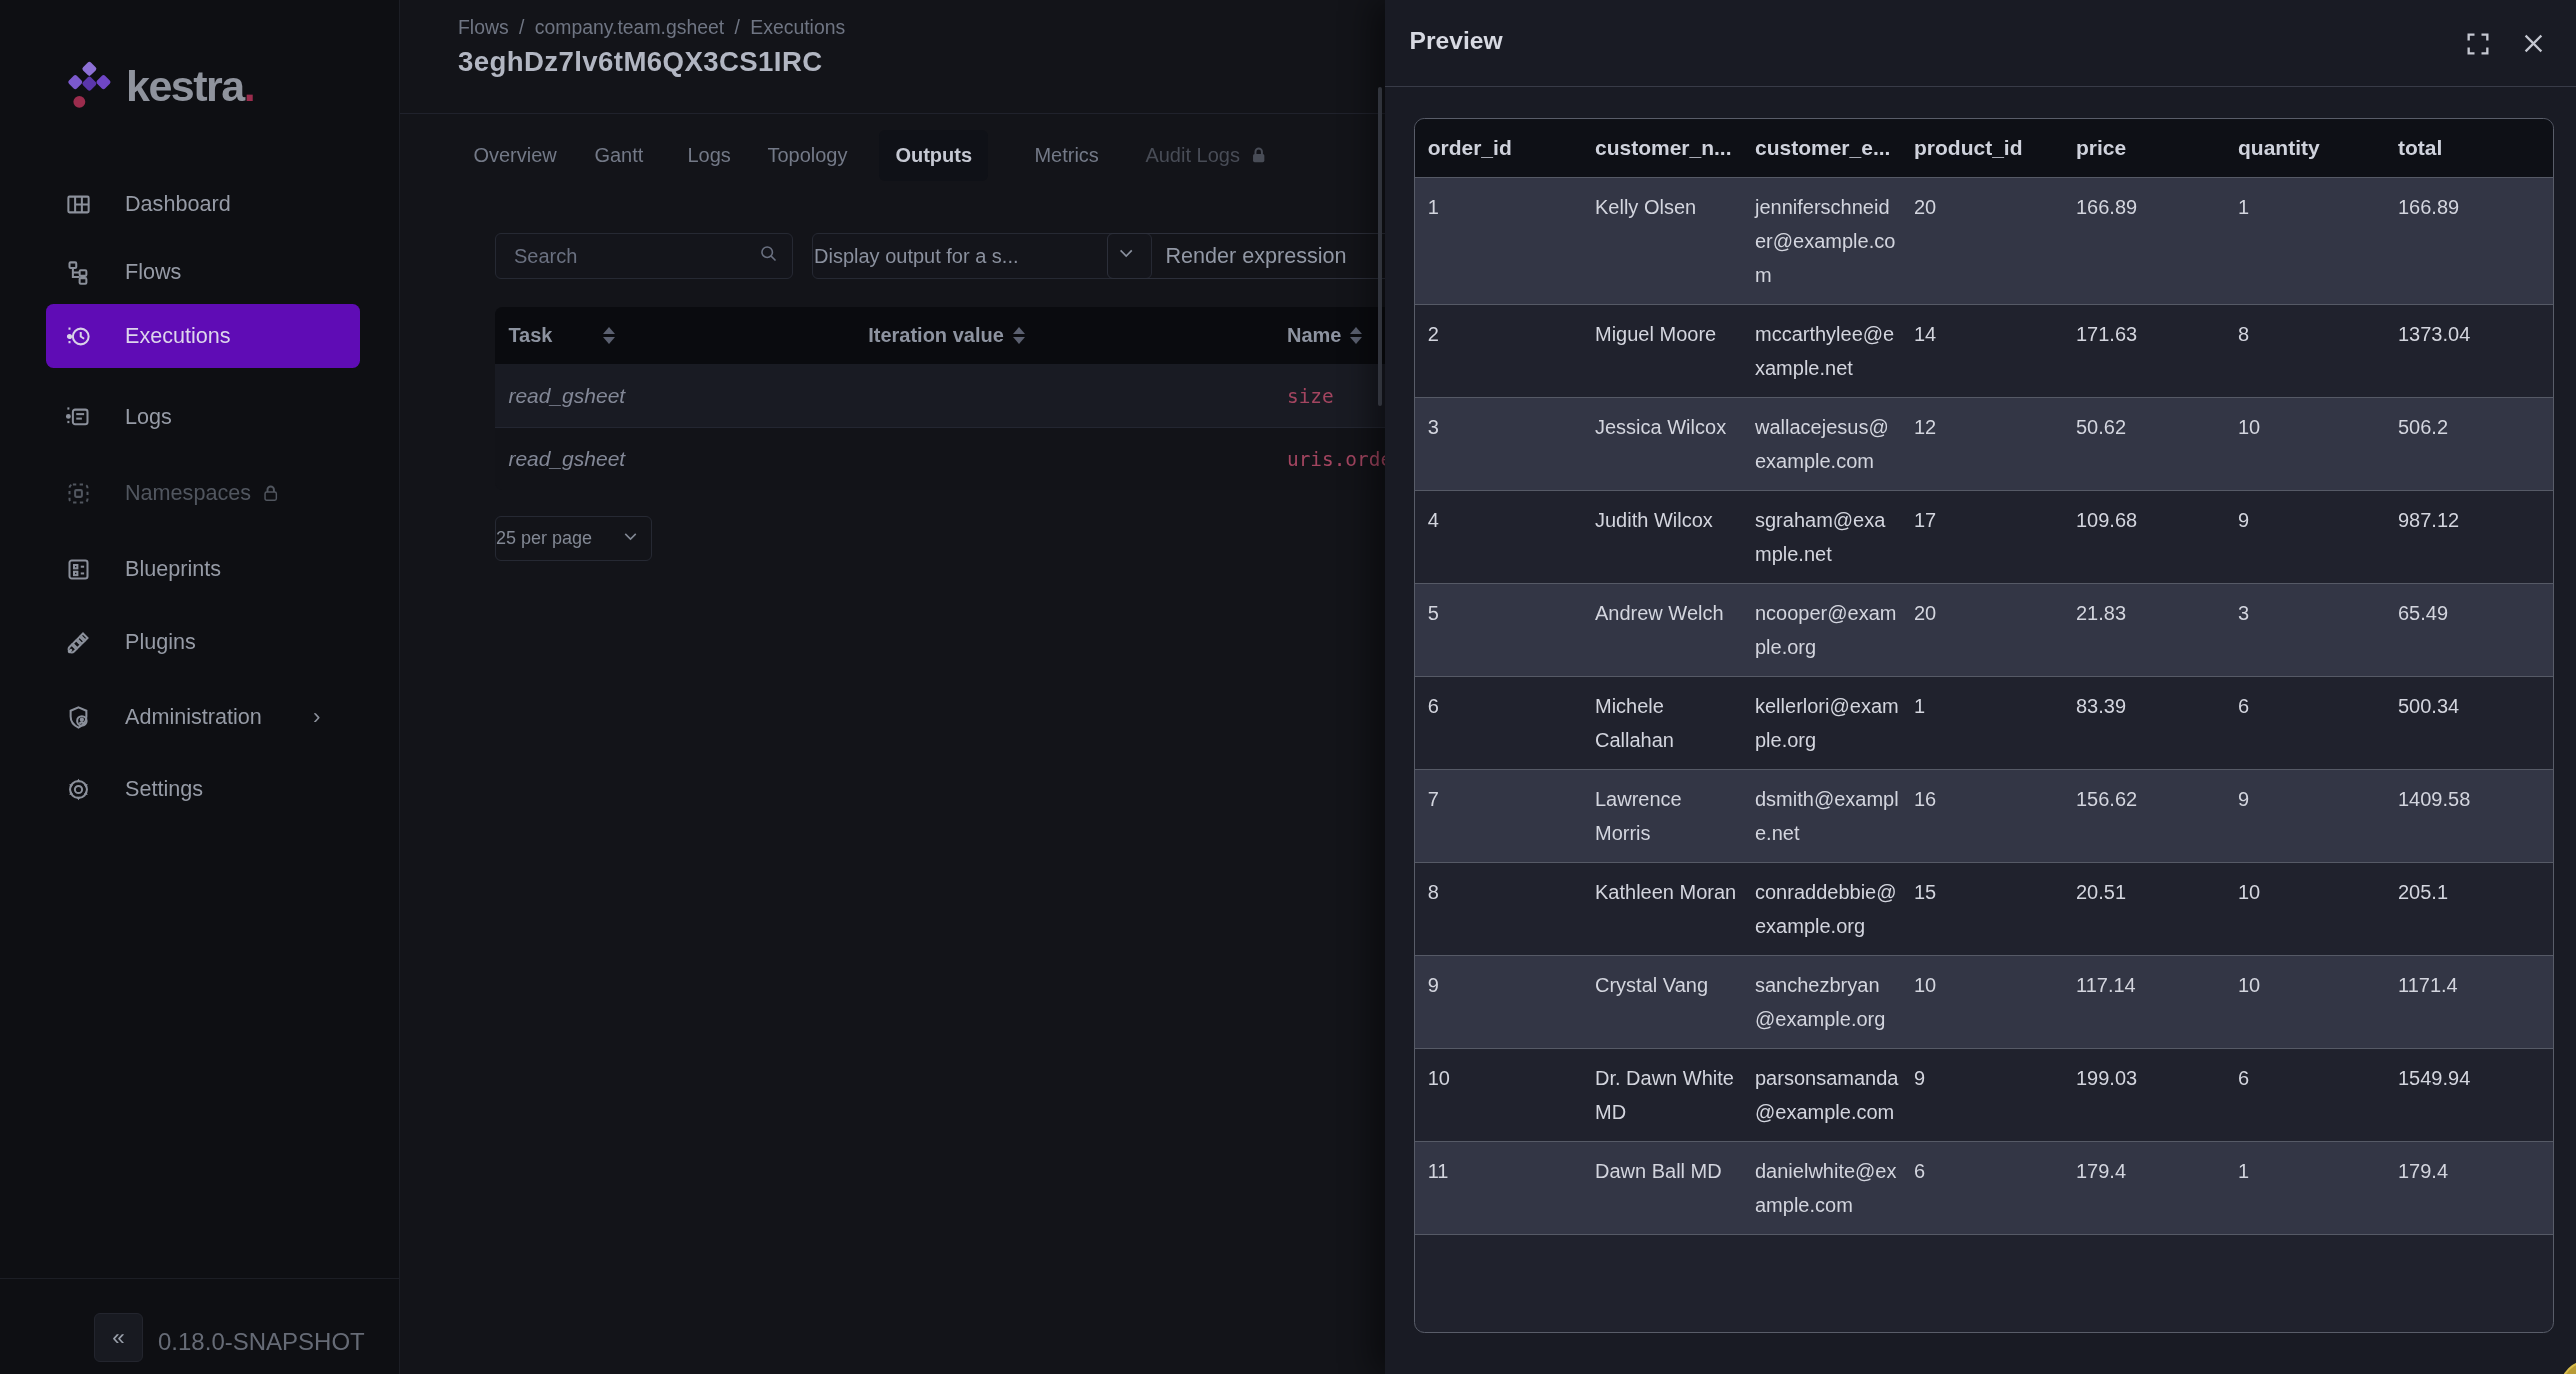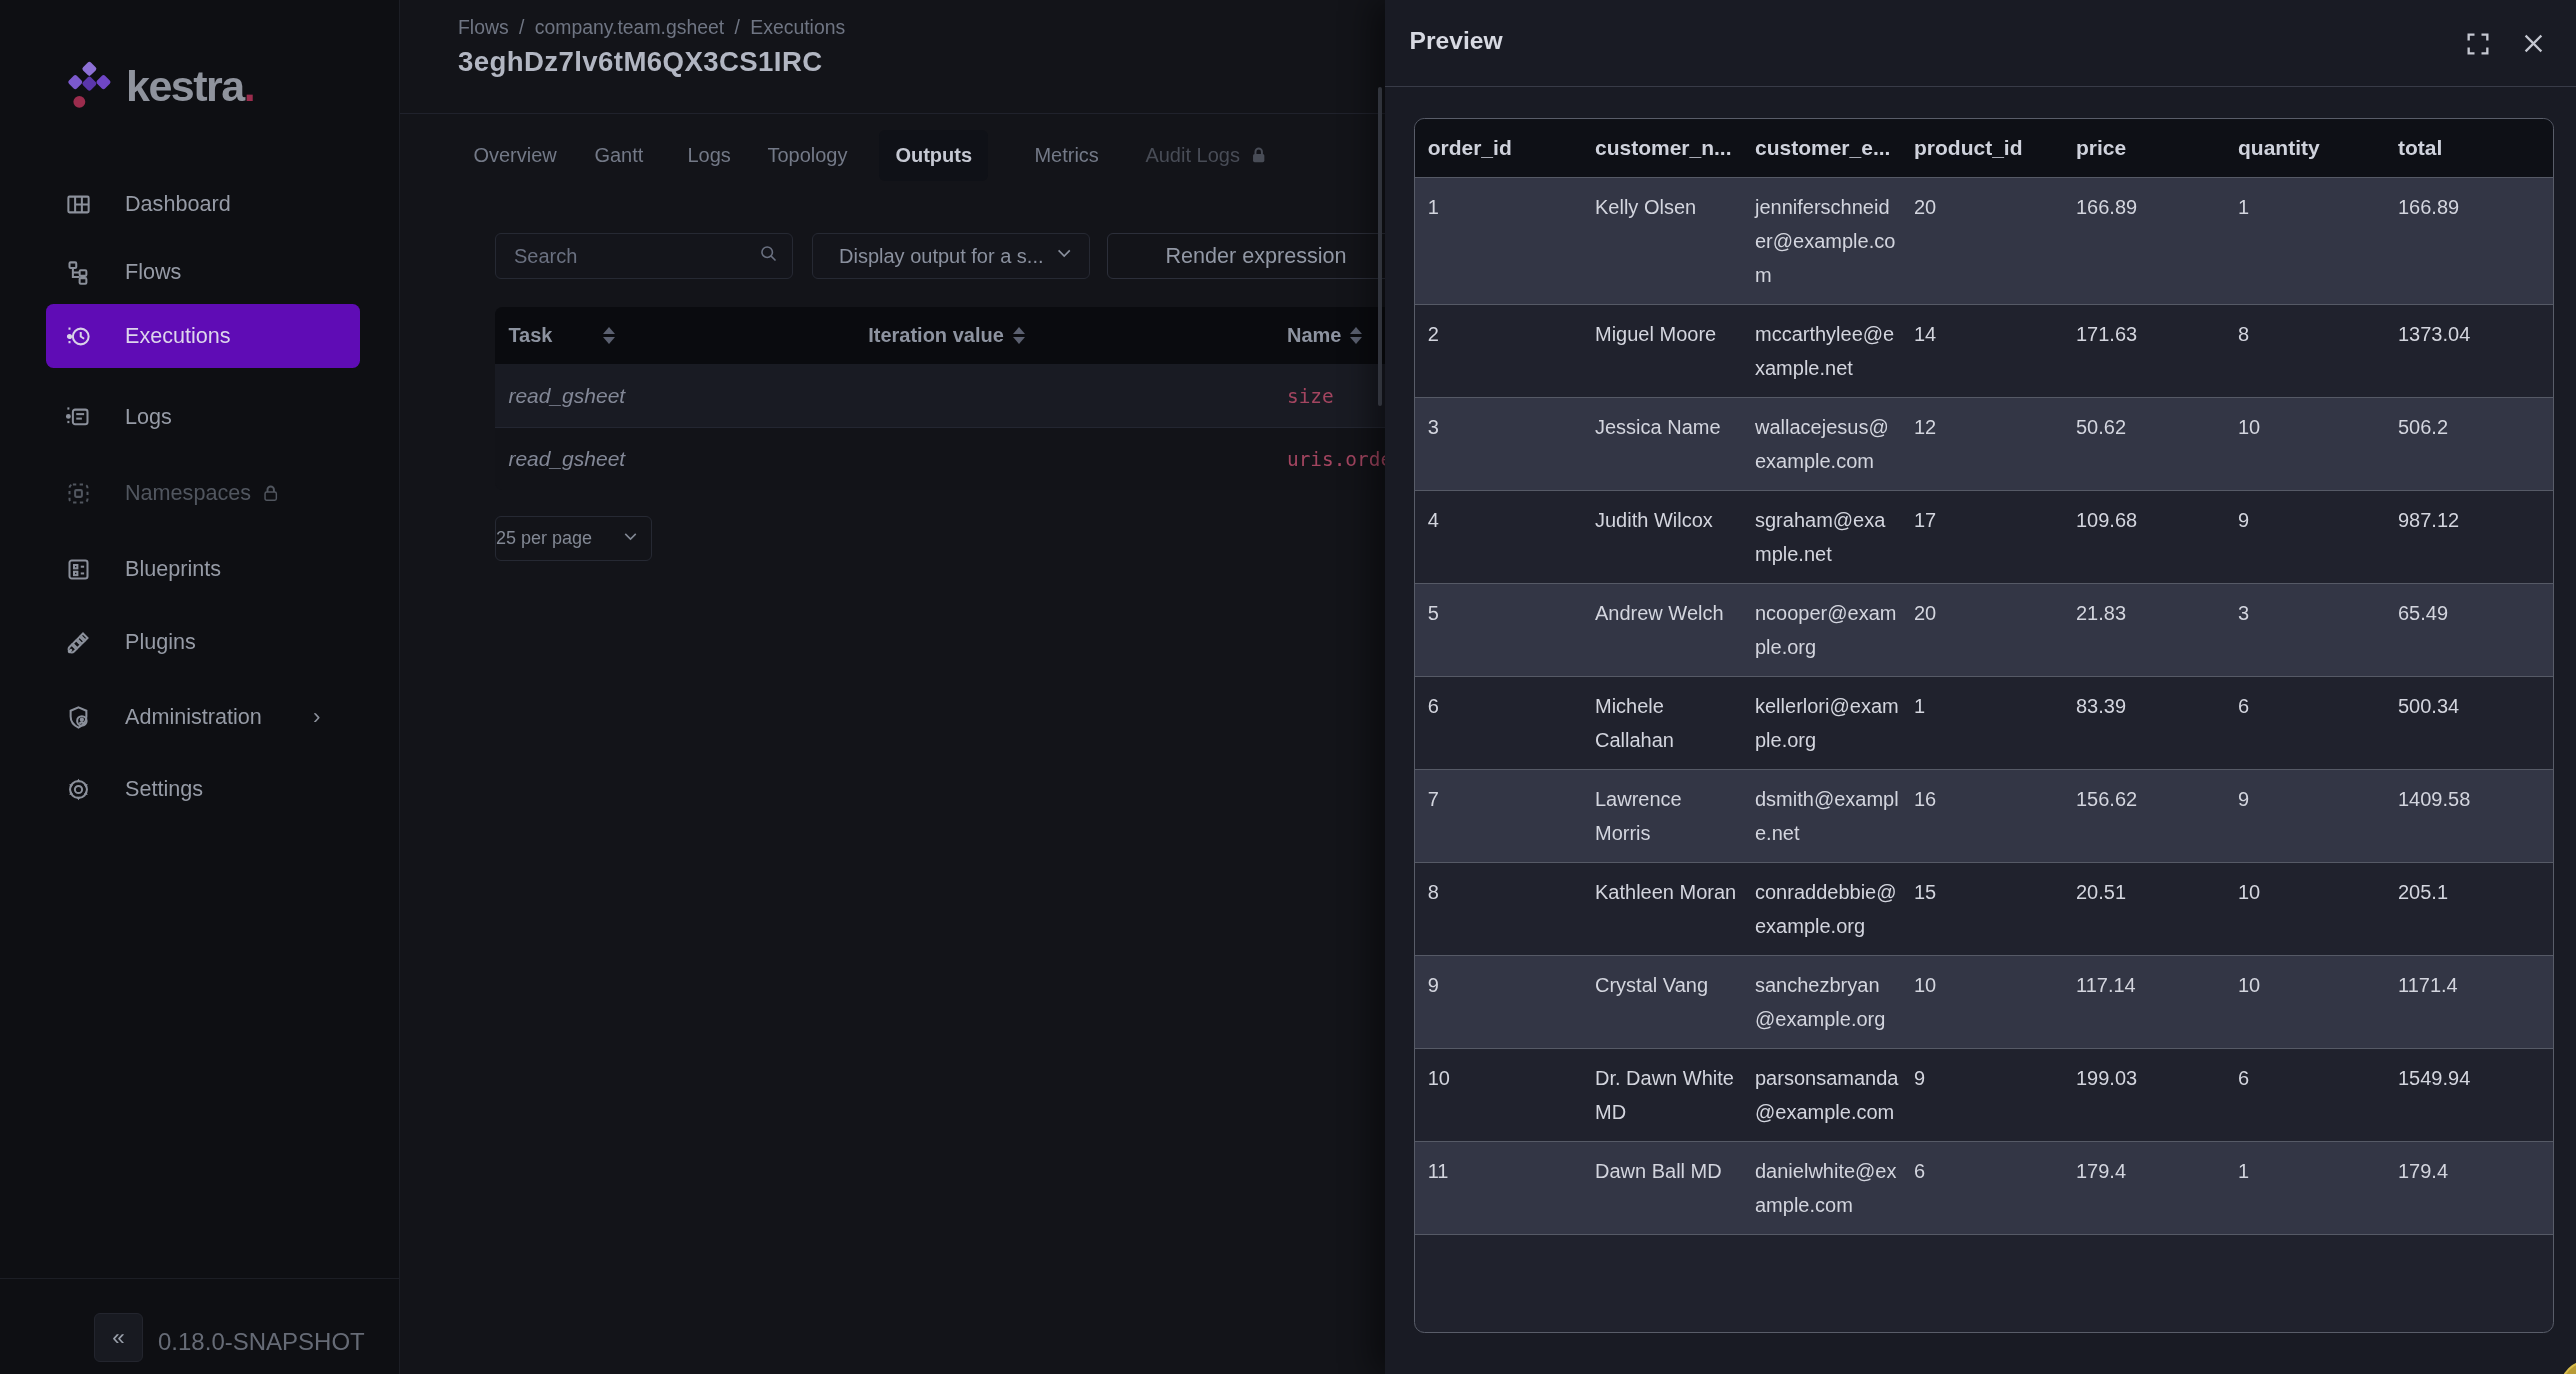--- a/index.html
+++ b/index.html
@@ -44,21 +44,21 @@
   .tab.locked { color:#484c56; cursor:default; }
   .tab .tab-lock { margin-left:9px; display:flex; }
 
   .ctl { position:absolute; top:233px; height:46px; border:0.7px solid #262933; border-radius:6px;
     background:#14151b; display:flex; align-items:center; font-size:20px; }
   #search-box { left:95px; width:298px; }
   #search-box input { background:transparent; border:none; outline:none; color:#9aa0ad;
     font-size:20px; padding:0 18px; width:246px; font-family:inherit; }
   #search-box input::placeholder { color:#6a7080; }
   #search-box .mag { position:absolute; right:13.4px; }
-  #output-select { left:412px; width:278px; color:#8a909e; padding-left:26px; cursor:pointer; }
+  #output-select { left:412px; width:340px; color:#8a909e; padding-left:1px; cursor:pointer; }
   #output-select .chevron { position:absolute; right:13.4px; }
   #render-btn { left:707px; width:298px; border-color:#2c2f3a; color:#9298a5; justify-content:center;
     font-size:21.6px; cursor:pointer; background:transparent; }
 
   #outputs-card { position:absolute; left:95px; top:307px; width:924px; border-radius:7.5px; overflow:hidden; }
   #outputs-head { height:57px; background:#0a0b0f; position:relative; }
   .ohcell { position:absolute; top:0; height:57px; display:flex; align-items:center; font-size:20px;
     font-weight:bold; color:#8d93a0; cursor:pointer; }
   .sorter { display:inline-flex; flex-direction:column; margin-left:9px; gap:2.2px; }
   .sorter i { width:0; height:0; border-left:6px solid transparent; border-right:6px solid transparent; display:block; }
@@ -390,21 +390,21 @@
             <td>2</td>
             <td>Miguel Moore</td>
             <td class="email">mccarthylee@example.net</td>
             <td>14</td>
             <td>171.63</td>
             <td>8</td>
             <td>1373.04</td>
           </tr>
           <tr class="light">
             <td>3</td>
-            <td>Jessica Name</td>
+            <td>Jessica Wilcox</td>
             <td class="email">wallacejesus@example.com</td>
             <td>12</td>
             <td>50.62</td>
             <td>10</td>
             <td>506.2</td>
           </tr>
           <tr class="dark">
             <td>4</td>
             <td>Judith Wilcox</td>
             <td class="email">sgraham@example.net</td>

